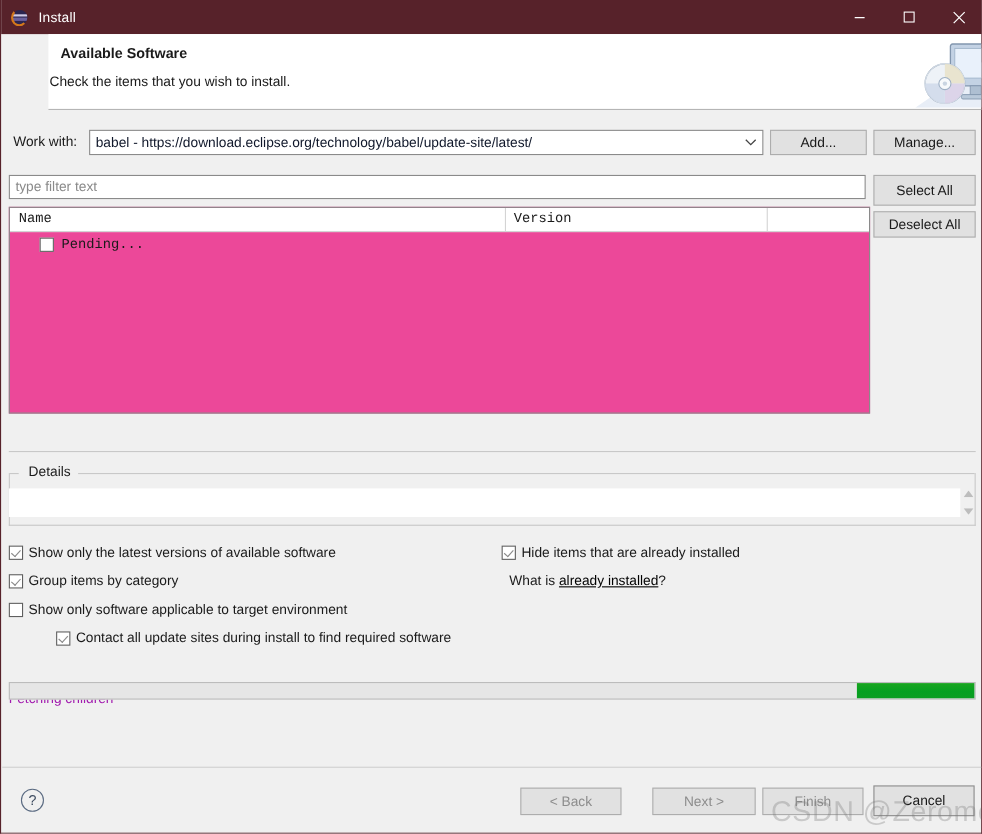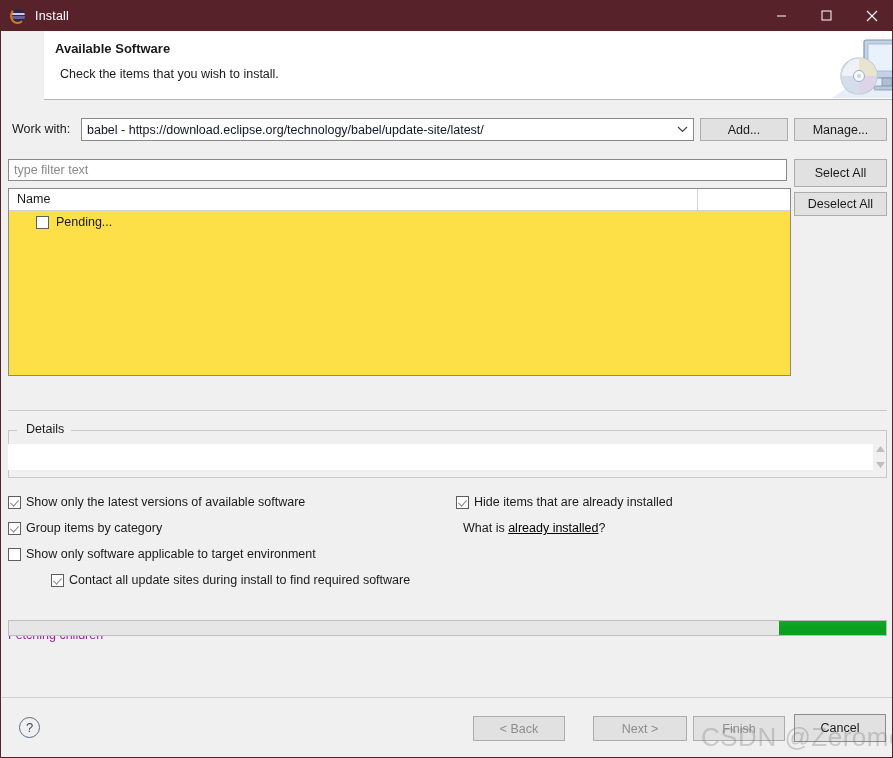--- a/index.html
+++ b/index.html
@@ -99,21 +99,21 @@
   }
   .header-title {
     position: absolute;
     left: 11px; top: 10px;
     font-size: 13px;
     font-weight: bold;
     color: #1a1a1a;
   }
   .header-sub {
     position: absolute;
-    left: 16px; top: 36px;
+    left: 1px; top: 36px;
     font-size: 12.5px;
     color: #1a1a1a;
   }
   .header-image {
     position: absolute;
     right: 7px; top: 1px;
     width: 96px; height: 66px;
   }
 
   
@@ -183,24 +183,25 @@
     font-family: "Liberation Sans", sans-serif;
     outline: none;
   }
   .filter::placeholder { color: #8a8a8a; opacity: 1; }
 
   
   .tree {
     position: absolute;
     left: 7px; top: 188px;
     width: 783px; height: 188px;
-    background: #fde047;
+    background: #ec4899;
     border: 1px solid #8a8a8a;
     box-sizing: border-box;
     overflow: hidden;
+    font-family: Liberation Mono, monospace;
   }
   .tree-head {
     position: relative;
     height: 21px;
     background: #ffffff;
     border-bottom: 1px solid #d4d4d4;
   }
   .th {
     position: absolute;
     top: 0;
@@ -464,20 +465,21 @@
   <button class="btn" id="btn-manage">Manage...</button>
 
   <input class="filter" value="" placeholder="type filter text" style="">
 
   <button class="btn" id="btn-select-all">Select All</button>
   <button class="btn" id="btn-deselect-all">Deselect All</button>
 
   <div class="tree">
     <div class="tree-head">
       <div class="th th-name">Name</div>
+      <div class="th th-version">Version</div>
       <div class="th th-extra"></div>
     </div>
     <div class="tree-row">
       <span class="cbox"></span>
       <span class="tree-row-label">Pending...</span>
     </div>
   </div>
 
   <div class="sep"></div>
 

